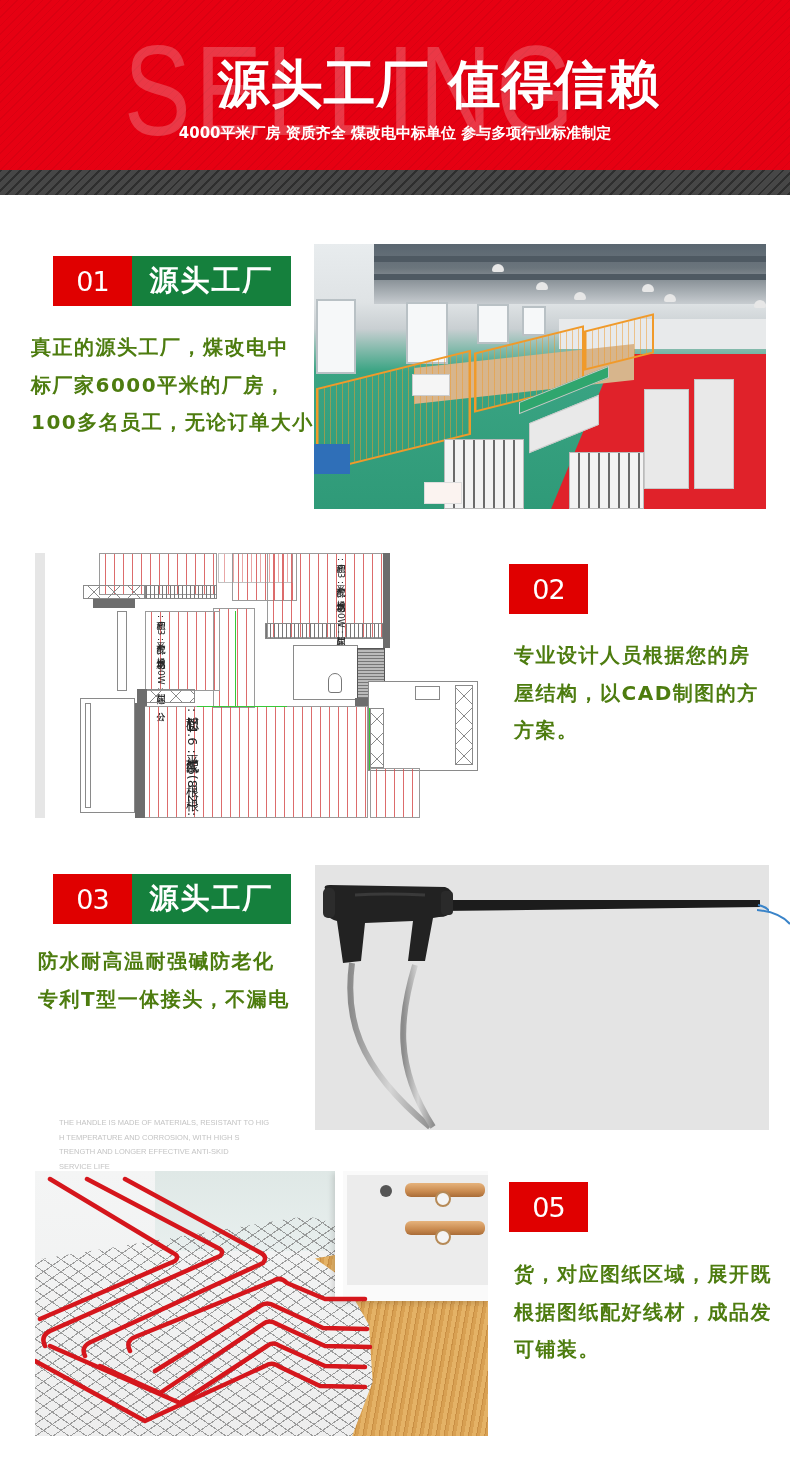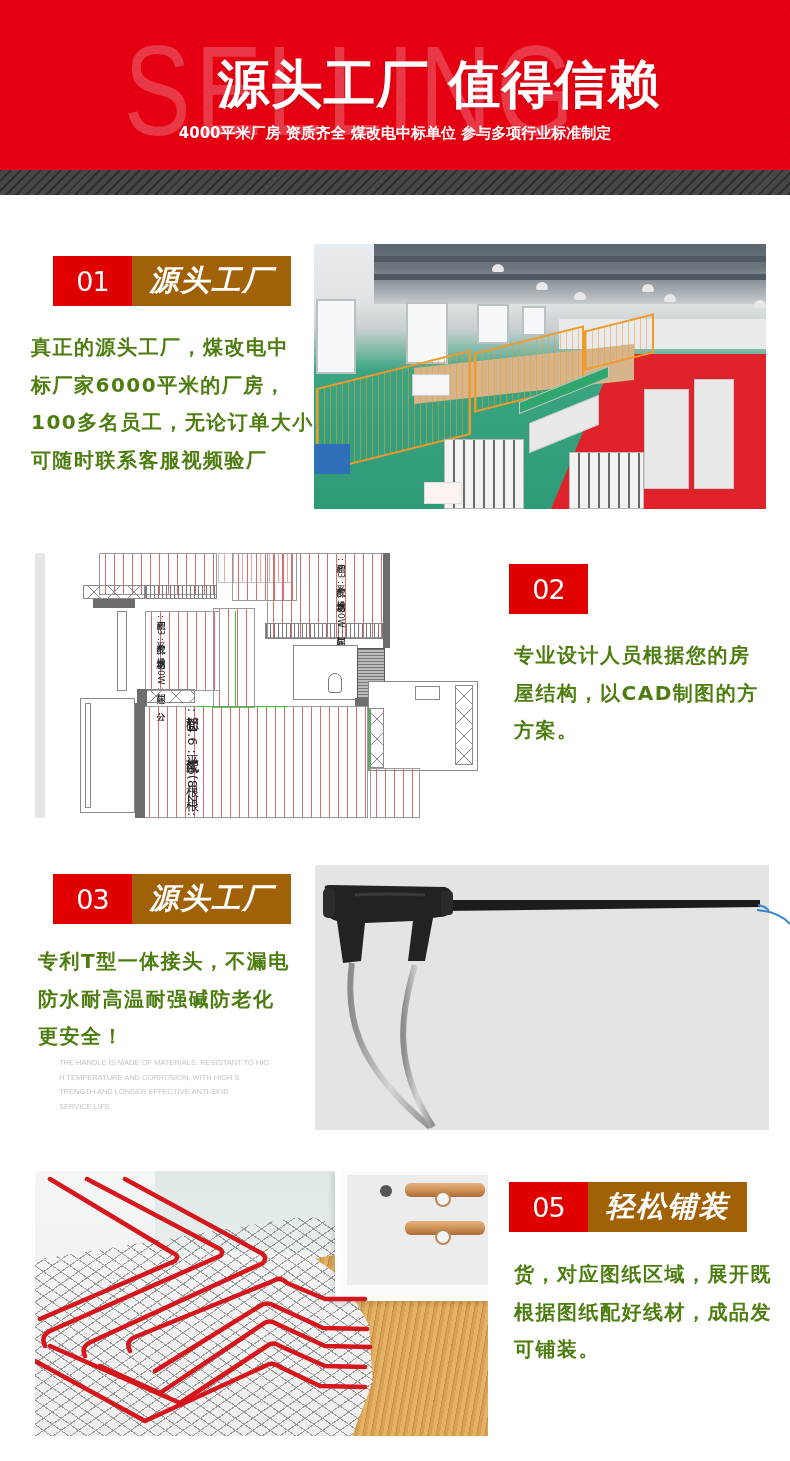--- a/index.html
+++ b/index.html
@@ -42,35 +42,35 @@
   
   .label {
     position: absolute; height: 50px; width: 238px; display: flex;
   }
   .label .num {
     width: 79px; height: 50px; background: #e00000; color: #fff;
     font-family: "DejaVu Sans", sans-serif; font-size: 27px; font-weight: normal;
     display: flex; align-items: center; justify-content: center; letter-spacing: -1px;
   }
   .label .name {
-    width: 159px; height: 50px; background: #a16207; color: #fff;
+    width: 159px; height: 50px; background: #15803d; color: #fff;
     font-family: "DejaVu Sans", sans-serif; font-size: 29px; font-weight: bold;
-    display: flex; align-items: center; justify-content: center; letter-spacing: 2px; font-style: italic;
+    display: flex; align-items: center; justify-content: center; letter-spacing: 2px;
   }
 
   
   .desc {
     position: absolute; color: #4d7c0f;
     font-family: "DejaVu Sans", sans-serif; font-size: 20px; font-weight: bold;
     line-height: 37.5px; letter-spacing: 1.5px;
   }
   .desc div { white-space: nowrap; }
 
   .en-note {
-    position: absolute; left: 59px; top: 1056px; width: 220px;
+    position: absolute; left: 59px; top: 1116px; width: 220px;
     font-family: "Liberation Sans", sans-serif; font-size: 7.5px; color: #c4c4c4;
     line-height: 14.5px; letter-spacing: 0px;
   }
   .en-note div { white-space: nowrap; }
 
   
   .img { position: absolute; overflow: hidden; }
 
   
   .factory {
@@ -148,21 +148,20 @@
 <div class="banner-stripe"></div>
 
 <div class="label" style="left:53px; top:256px;">
   <div class="num">01</div>
   <div class="name">源头工厂</div>
 </div>
 <div class="desc" style="left:31px; top:329px;">
   <div>真正的源头工厂，煤改电中</div>
   <div>标厂家6000平米的厂房，</div>
   <div>100多名员工，无论订单大小</div>
-  <div>可随时联系客服视频验厂</div>
 </div>
 
 <div class="img factory">
   <div class="roof"></div>
   <div class="beam" style="left:60px; top:12px; width:392px;"></div>
   <div class="beam" style="left:60px; top:30px; width:392px;"></div>
   <div class="lamp" style="left:178px; top:20px;"></div>
   <div class="lamp" style="left:222px; top:38px;"></div>
   <div class="lamp" style="left:260px; top:48px;"></div>
   <div class="lamp" style="left:328px; top:40px;"></div>
@@ -247,23 +246,22 @@
   <div>专业设计人员根据您的房</div>
   <div>屋结构，以CAD制图的方</div>
   <div>方案。</div>
 </div>
 
 <div class="label" style="left:53px; top:874px;">
   <div class="num">03</div>
   <div class="name">源头工厂</div>
 </div>
 <div class="desc" style="left:38px; top:943px;">
+  <div>防水耐高温耐强碱防老化</div>
   <div>专利T型一体接头，不漏电</div>
-  <div>防水耐高温耐强碱防老化</div>
-  <div>更安全！</div>
 </div>
 <div class="en-note">
   <div>THE HANDLE IS MADE OF MATERIALS, RESISTANT TO HIG</div>
   <div>H TEMPERATURE AND CORROSION, WITH HIGH S</div>
   <div>TRENGTH AND LONGER EFFECTIVE ANTI-SKID</div>
   <div>SERVICE LIFE</div>
 </div>
 
 <div class="img connector">
   <svg width="454" height="265" viewBox="0 0 454 265">
@@ -312,19 +310,18 @@
       <path d="M0 190 L 110 250 L 230 195 Q 237 190 245 196 L 285 215 L 330 216"></path>
       <path d="M15 175 L 145 232 L 232 175 Q 238 170 245 175 L 290 195 L 330 196"></path>
       <path d="M65 195 L 125 222 L 228 153 Q 234 148 242 153 L 290 175 L 335 176"></path>
       <path d="M120 200 L 225 135 Q 232 130 240 135 L 288 157 L 332 158"></path>
     </g>
   </svg>
 </div>
 
 <div class="label" style="left:509px; top:1182px;">
   <div class="num">05</div>
-  <div class="name">轻松铺装</div>
 </div>
 <div class="desc" style="left:514px; top:1256px;">
   <div>货，对应图纸区域，展开既</div>
   <div>根据图纸配好线材，成品发</div>
   <div>可铺装。</div>
 </div>
 
 </body></html>

